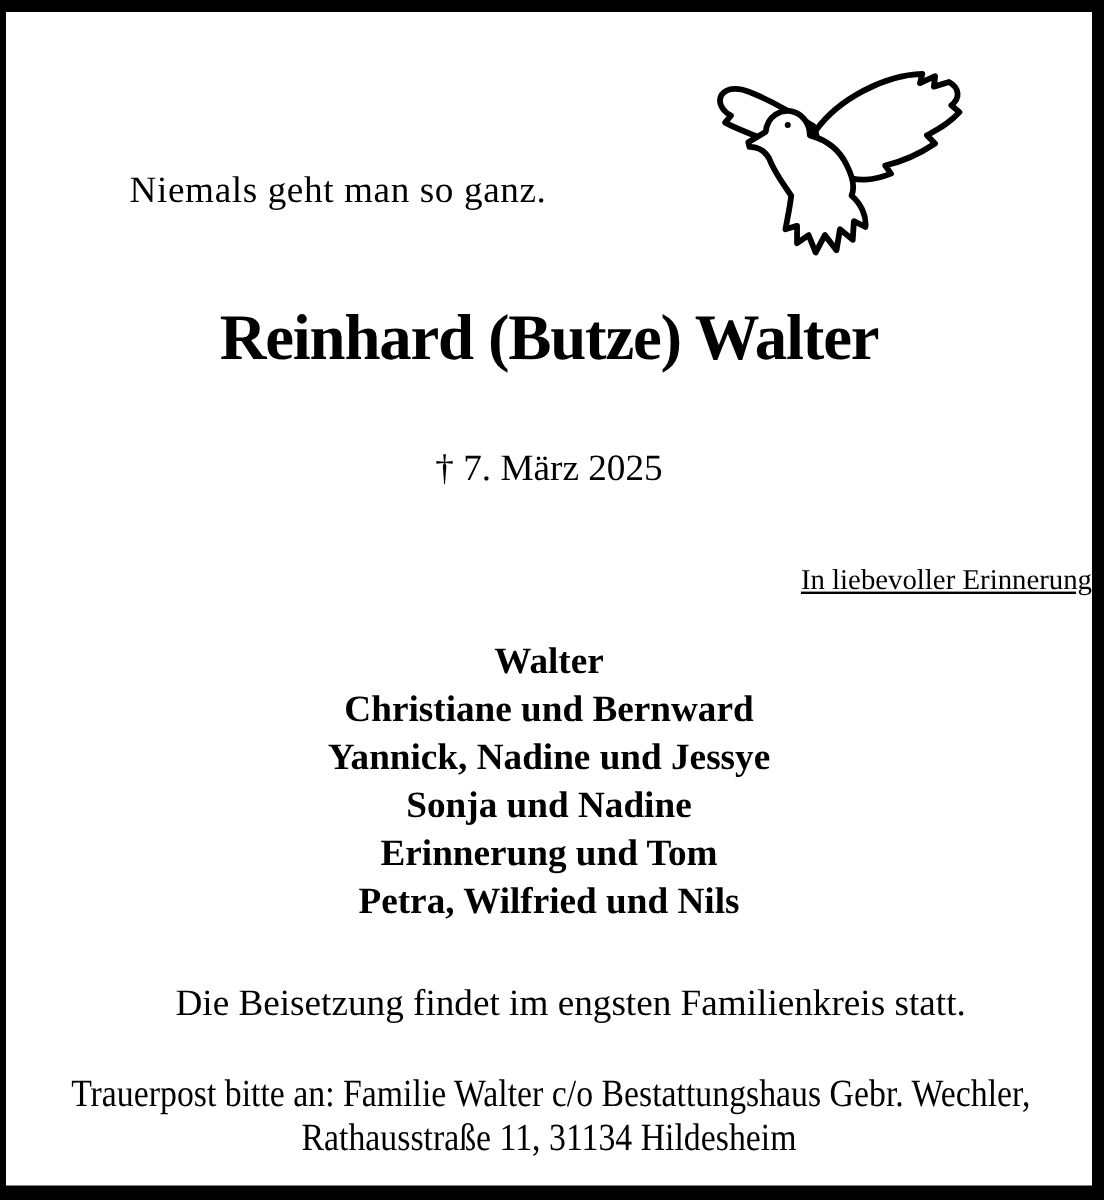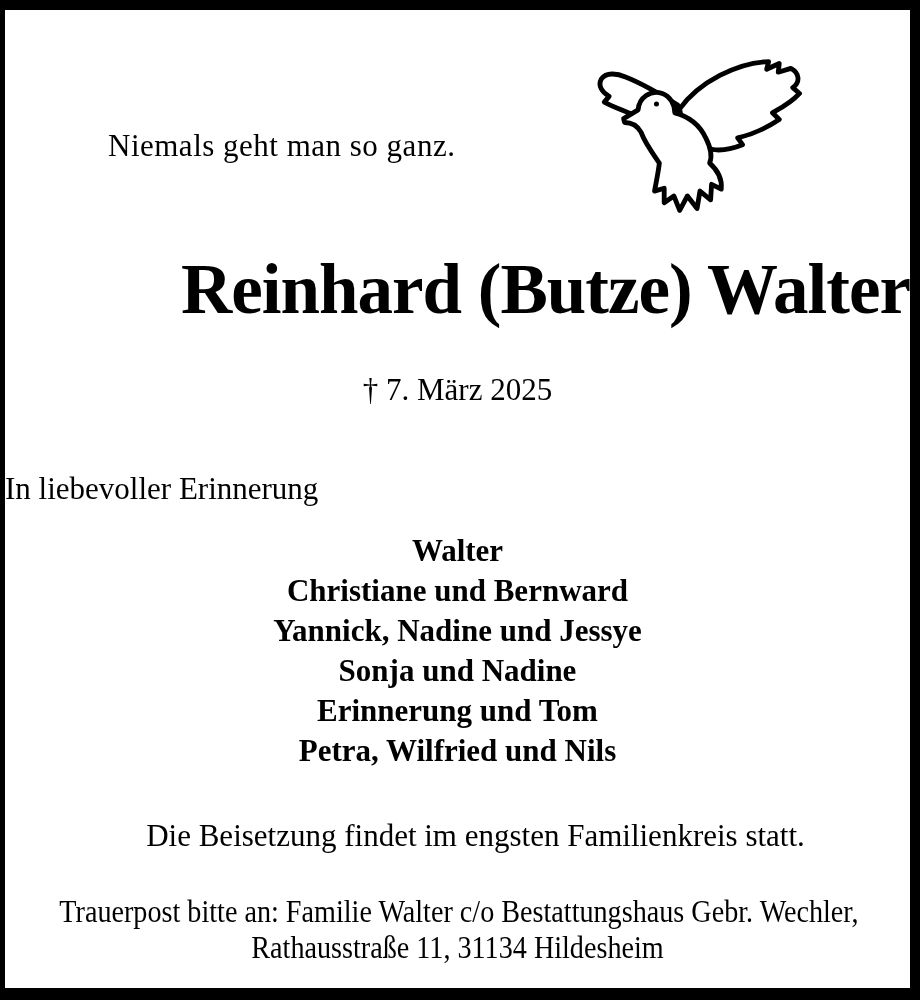--- a/index.html
+++ b/index.html
@@ -16,40 +16,40 @@
     border-style: solid;
     border-color: #000000;
     border-width: 10px 10px 12px 5px;
     font-family: "Liberation Serif", "DejaVu Serif", serif;
     color: #000000;
     overflow: hidden;
   }
   .quote {
     position: absolute;
     left: 103px;
-    top: 118px;
+    top: 130px;
     font-size: 31px;
     letter-spacing: 0.5px;
     white-space: nowrap;
     text-align: center;
   }
   .dove {
     position: absolute;
     left: 578px;
     top: 42px;
     width: 232px;
     height: 168px;
   }
   .deceased-name {
     position: absolute;
     left: 0;
     right: 0;
     top: 244px;
-    text-align: right;
-    font-size: 71px;
+    text-align: center;
+    font-size: 54px;
     font-weight: bold;
     line-height: 1;
     letter-spacing: -1px;
     white-space: nowrap;
   }
   .dates-row {
     position: absolute;
     left: 0;
     right: 0;
     top: 362px;
@@ -57,22 +57,23 @@
     justify-content: center;
     gap: 54px;
     font-size: 31px;
     white-space: nowrap;
   }
   .memorial-line {
     position: absolute;
     left: 0;
     right: 0;
     top: 461px;
-    text-align: left;
-    font-size: 31px;
+    text-align: right;
+    font-size: 24px;
+    text-decoration: underline;
   }
   .mourners {
     position: absolute;
     left: 0;
     right: 0;
     top: 521px;
     text-align: center;
     font-size: 31px;
     font-weight: bold;
     line-height: 40px;

